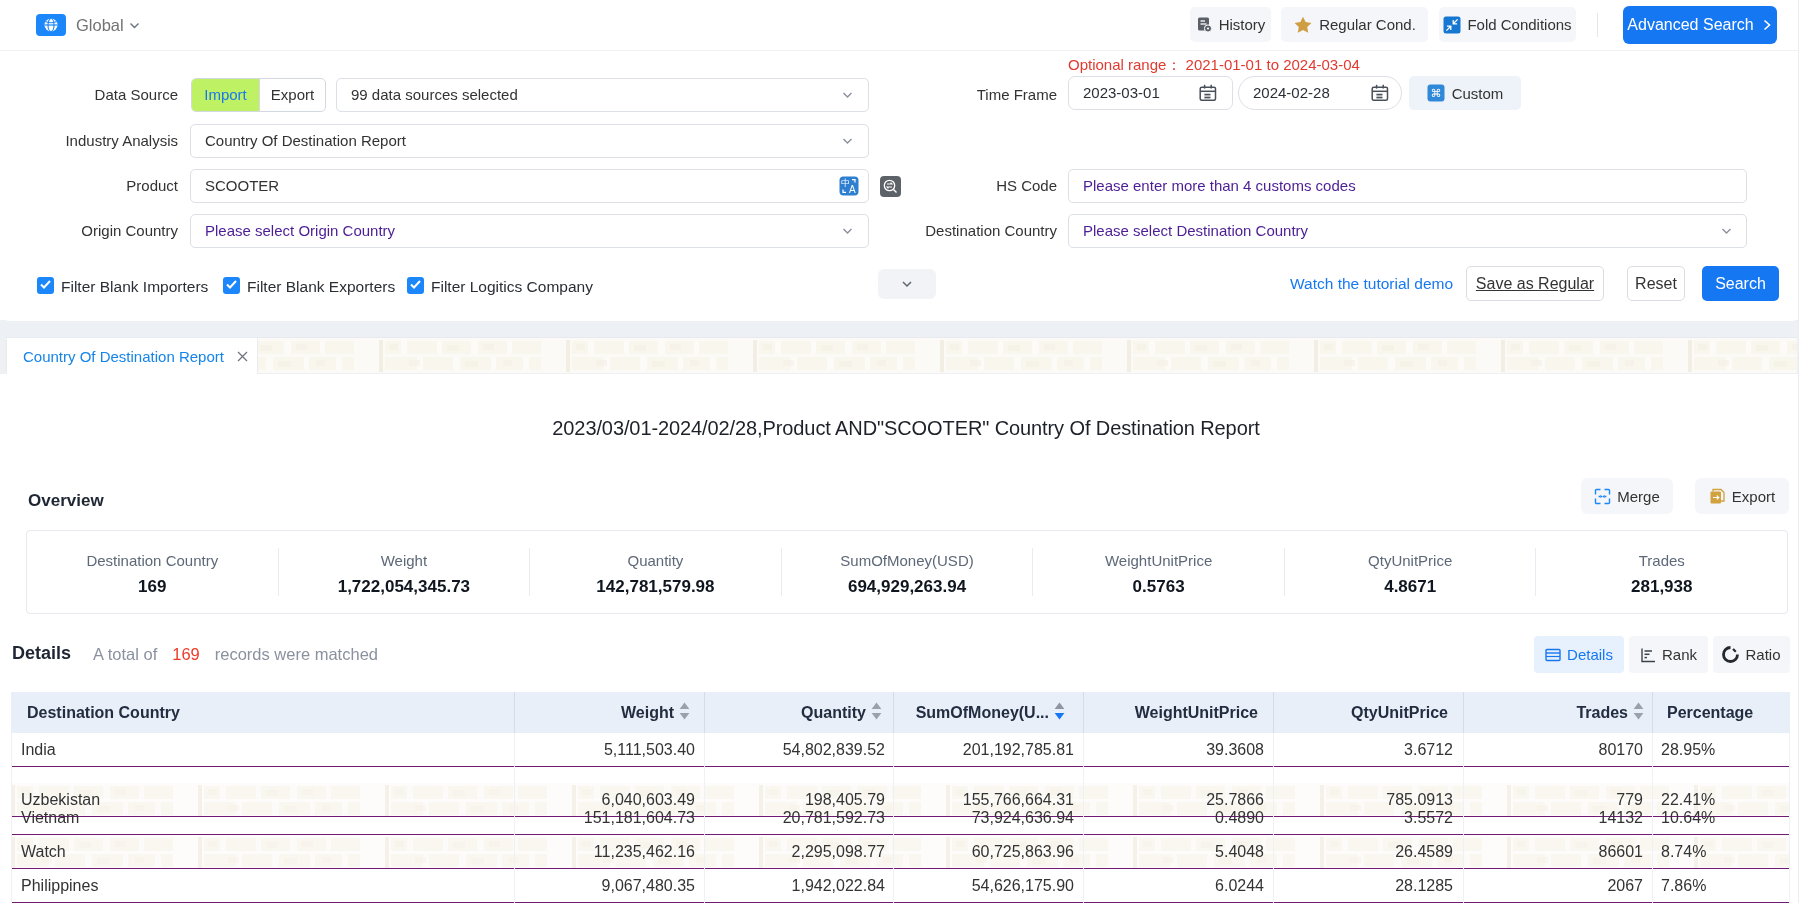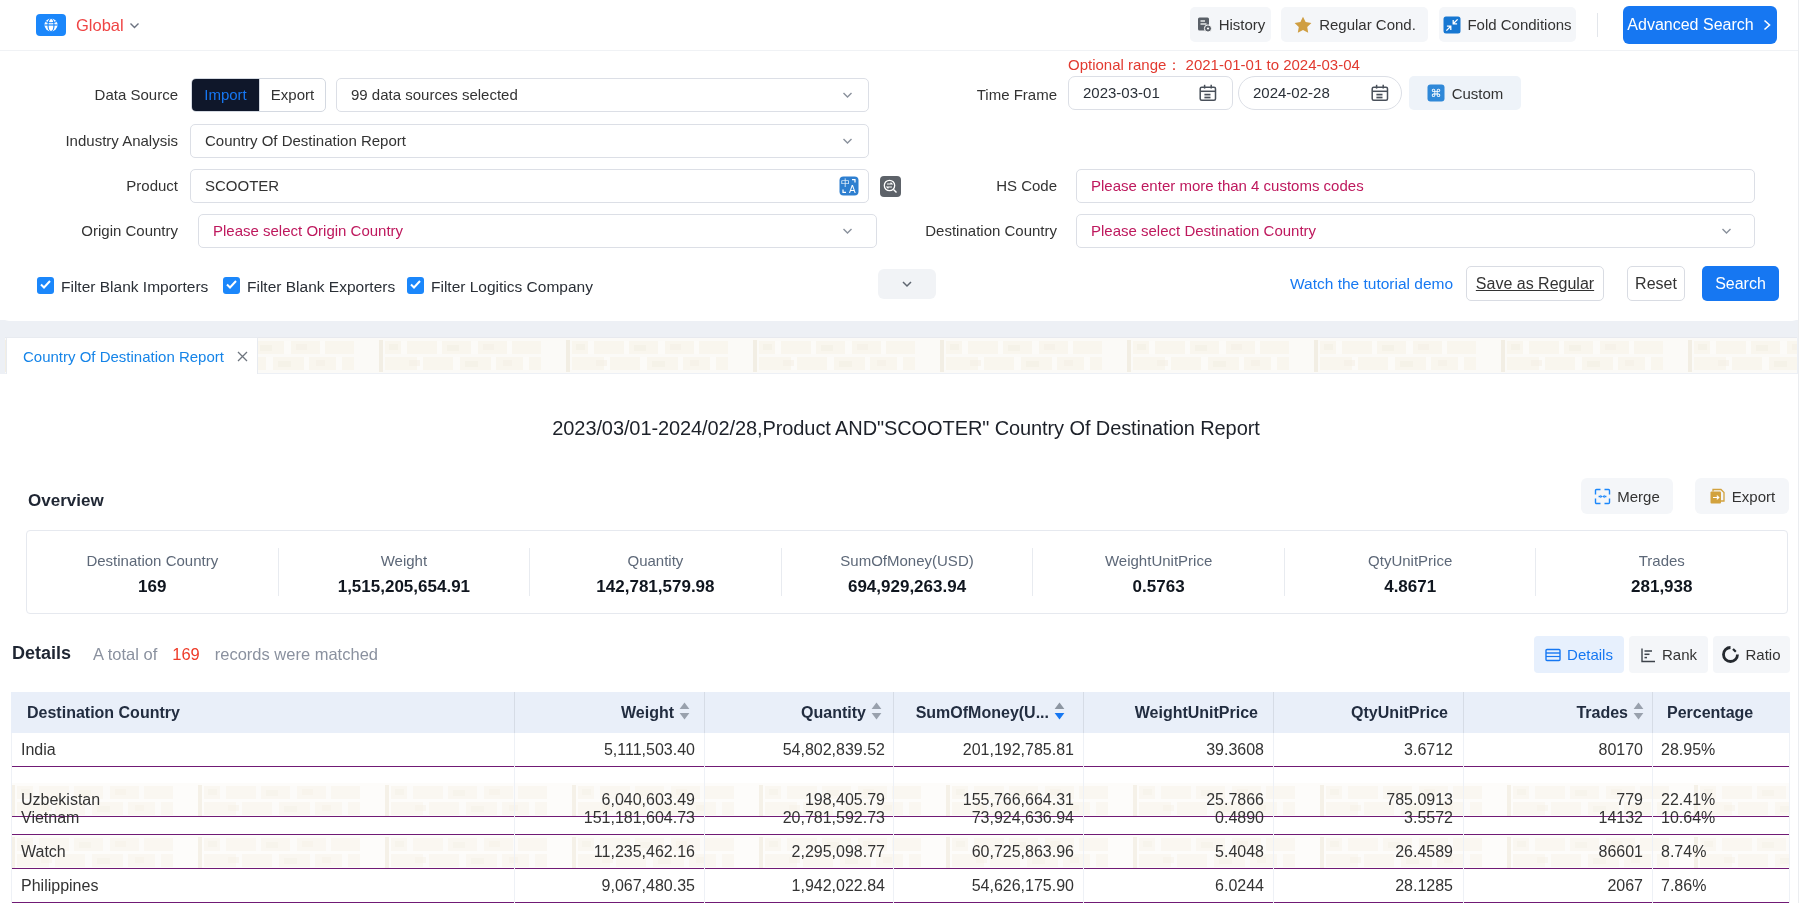--- a/index.html
+++ b/index.html
@@ -1,21 +1,21 @@
 <!DOCTYPE html>
 <html><head>
 <meta charset="utf-8">
 <style>
 * { margin:0; padding:0; box-sizing:border-box; }
 html,body { width:1801px; height:903px; background:#fff; font-family:"Liberation Sans", sans-serif; overflow:hidden; }
 #page { position:relative; width:1801px; height:903px; }
 .abs { position:absolute; }
 .lbl { position:absolute; font-size:15px; color:#333; text-align:right; line-height:34px; }
 .inp { position:absolute; height:34px; border:1px solid #dcdfe6; border-radius:5px; background:#fff; font-size:15px; color:#333; line-height:32px; padding-left:14px; }
-.ph { color:#be185d;margin-left:8px; }
+.ph { color:#4c1d95; }
 .chev { position:absolute; width:12px; height:12px; }
 .chev svg { display:block; }
 .btn { position:absolute; display:flex; align-items:center; justify-content:center; font-size:15px; color:#333; border-radius:5px; }
 .gray-btn { background:#f4f6f9; }
 .white-btn { background:#fff; border:1px solid #d9dce3; }
 .ck { position:absolute; width:17px; height:17px; background:#1b87fb; border-radius:3px; }
 .ck svg { display:block; margin:3px auto; }
 .cklbl { position:absolute; font-size:15.5px; color:#2a2f36; line-height:17px; }
 .ovcol { flex:1; text-align:center; font-size:15px; color:#5d6878; padding-top:3px; border-right:1px solid #e8ebf0; margin:17px 0; line-height:20px; }
 .ovcol b { display:block; font-size:17px; color:#10161f; margin-top:6px; font-weight:bold; }
@@ -54,21 +54,21 @@
 
 <div class="abs" style="left:0;top:0;width:1801px;height:51px;background:#fff;border-bottom:1px solid #f0f2f5;"></div>
 <div class="abs" style="left:36px;top:14px;width:30px;height:22px;background:#1b87fb;border-radius:4px;">
   <svg width="16" height="16" viewBox="0 0 16 16" style="margin:3px 7px;">
     <circle cx="8" cy="8" r="6.5" fill="#fff"></circle>
     <ellipse cx="8" cy="8" rx="3" ry="6.5" fill="none" stroke="#1b87fb" stroke-width="1.2"></ellipse>
     <line x1="1.5" y1="8" x2="14.5" y2="8" stroke="#1b87fb" stroke-width="1.2"></line>
     <path d="M2.5 4.5 Q8 7 13.5 4.5" fill="none" stroke="#1b87fb" stroke-width="1.1"></path>
   </svg>
 </div>
-<div class="abs" style="left:76px;top:16px;font-size:16.5px;color:#ef4444;line-height:19px;">Global</div>
+<div class="abs" style="left:76px;top:16px;font-size:16.5px;color:#737373;line-height:19px;">Global</div>
 <div class="chev" style="left:128px;top:19px;">
       <svg width="13" height="13" viewBox="0 0 13 13">
         <path d="M2.5 4.5 L6.5 8.5 L10.5 4.5" fill="none" stroke="#6b7280" stroke-width="1.4"></path>
       </svg>
     </div>
 
 <div class="btn gray-btn" style="left:1190px;top:7px;width:81px;height:35px;">
   <svg width="17" height="17" viewBox="0 0 17 17" style="margin-right:6px;">
     <rect x="2" y="1.5" width="11" height="13" rx="1.5" fill="#5a6068"></rect>
     <line x1="4.5" y1="5" x2="9" y2="5" stroke="#fff" stroke-width="1.3"></line>
@@ -87,21 +87,21 @@
     <path d="M7.8 10.2 L3.4 14.6 M7.8 14.1 L7.8 10.2 L3.9 10.2" stroke="#fff" stroke-width="1.3" fill="none"></path>
   </svg>Fold Conditions</div>
 <div class="abs" style="left:1597px;top:13px;width:1px;height:24px;background:#e3e6eb;"></div>
 <div class="btn" style="left:1623px;top:6px;width:154px;height:38px;background:#1677f2;border-radius:6px;color:#fff;font-size:16px;">Advanced Search
   <svg width="12" height="12" viewBox="0 0 12 12" style="margin-left:7px;">
         <path d="M3.5 1.5 L8.5 6 L3.5 10.5" fill="none" stroke="#fff" stroke-width="1.6"></path>
       </svg></div>
 
 <div class="lbl" style="left:0;top:78px;width:178px;">Data Source</div>
 <div class="abs" style="left:191px;top:78px;width:135px;height:34px;border:1px solid #d4d9e1;border-radius:5px;background:#fff;overflow:hidden;display:flex;">
-  <div style="width:68px;background:#0f172a;color:#1677f2;font-size:15px;line-height:32px;text-align:center;border-right:1px solid #d4d9e1;">Import</div>
+  <div style="width:68px;background:#bef264;color:#1677f2;font-size:15px;line-height:32px;text-align:center;border-right:1px solid #d4d9e1;">Import</div>
   <div style="flex:1;color:#333;font-size:15px;line-height:32px;text-align:center;">Export</div>
 </div>
 <div class="inp" style="left:336px;top:78px;width:533px;">99 data sources selected</div>
 <div class="chev" style="left:841px;top:89px;">
       <svg width="13" height="13" viewBox="0 0 13 13">
         <path d="M2.5 4 L6.5 8 L10.5 4" fill="none" stroke="#8a919c" stroke-width="1.4"></path>
       </svg>
     </div>
 
 <div class="abs" style="left:1068px;top:56px;font-size:15px;color:#e23a30;">Optional range：&nbsp;2021-01-01 to 2024-03-04</div>
@@ -230,21 +230,21 @@
   </svg>Merge</div>
 <div class="btn gray-btn" style="left:1695px;top:478px;width:94px;height:36px;border-radius:6px;">
   <svg width="17" height="17" viewBox="0 0 17 17" style="margin-right:6px;">
     <path d="M4 3.5 V1.5 h8 l3 3 V13 h-3" fill="none" stroke="#d2a23e" stroke-width="1.3"></path>
     <rect x="1.5" y="3.5" width="10.5" height="12" rx="1" fill="#d2a23e"></rect>
     <path d="M4 9.5 h5.5 M7.8 7.6 L9.8 9.5 L7.8 11.4" fill="none" stroke="#fff" stroke-width="1.2"></path>
   </svg>Export</div>
 
 <div class="abs" style="left:26px;top:530px;width:1762px;height:84px;border:1px solid #e6e9ef;border-radius:4px;background:#fff;display:flex;">
   <div class="ovcol">Destination Country<b>169</b></div>
-  <div class="ovcol">Weight<b>1,515,205,654.91</b></div>
+  <div class="ovcol">Weight<b>1,722,054,345.73</b></div>
   <div class="ovcol">Quantity<b>142,781,579.98</b></div>
   <div class="ovcol">SumOfMoney(USD)<b>694,929,263.94</b></div>
   <div class="ovcol">WeightUnitPrice<b>0.5763</b></div>
   <div class="ovcol">QtyUnitPrice<b>4.8671</b></div>
   <div class="ovcol" style="border-right:none;">Trades<b>281,938</b></div>
 </div>
 
 <div class="abs" style="left:12px;top:643px;font-size:18px;font-weight:bold;color:#1f2633;">Details</div>
 <div class="abs" style="left:93px;top:645px;font-size:16.5px;color:#8a919f;">A total of<span style="color:#ee3b28;margin:0 15px;">169</span>records were matched</div>
 

